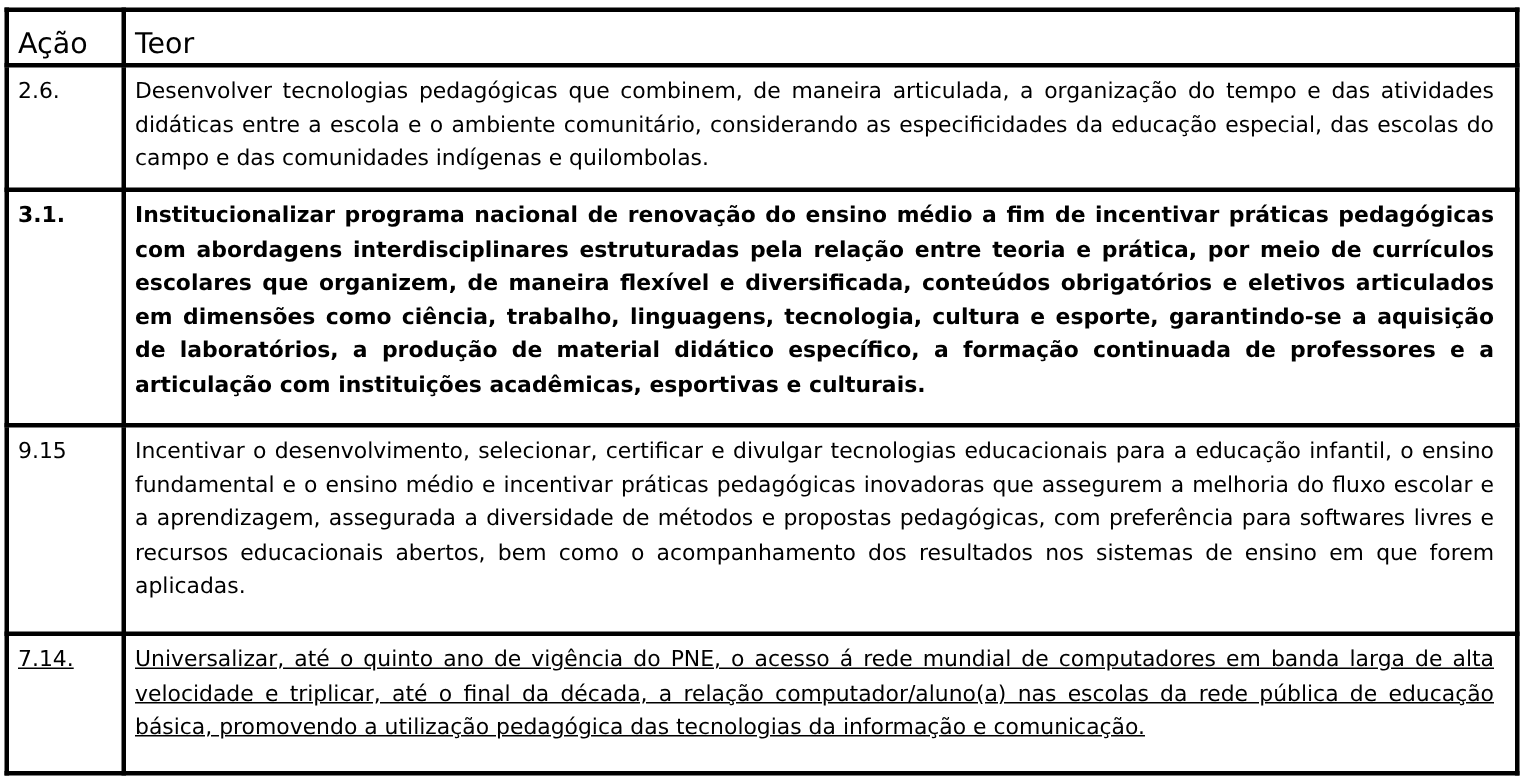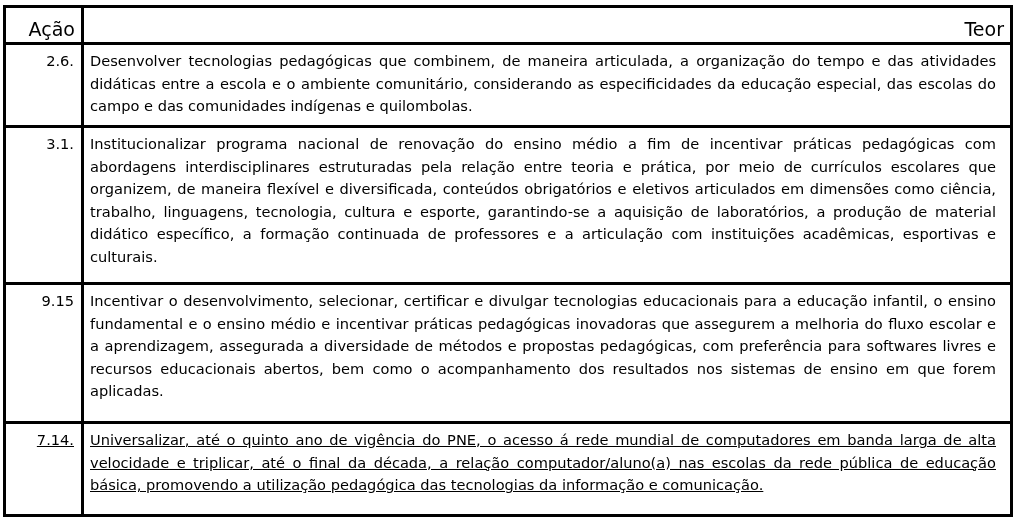--- a/index.html
+++ b/index.html
@@ -19,21 +19,21 @@
       position: absolute;
       left: 3px;
       top: 5px;
       width: 1007px;
       border-collapse: collapse;
       table-layout: fixed;
     }
     table.acoes td, table.acoes th {
       border: 3px solid #000000;
       vertical-align: top;
-      text-align: right;
+      text-align: left;
       font-weight: normal;
     }
     col.c-acao { width: 78px; }
     col.c-teor { width: 929px; }
     thead th {
       height: 36px;
       font-size: 19px;
       padding: 8px 6px 0 6px;
       line-height: 26px;
       box-sizing: border-box;
@@ -41,21 +41,21 @@
     tbody td {
       font-size: 14.6px;
       line-height: 22.6px;
       padding: 5px 7px 5px 6px;
     }
     tbody td.teor {
       text-align: justify;
       padding-right: 14px;
     }
     tr.r1 td { height: 70px; margin-left: 40px; }
-    tr.r2 td { height: 144px; }
+    tr.r2 td { height: 144px; font-weight: bold; }
     tr.r3 td { height: 126px; }
     tr.r4 td { height: 80px; text-decoration: underline; }
   </style>
 </head>
 <body>
 
 <table class="acoes">
   <colgroup>
     <col class="c-acao">
     <col class="c-teor">

